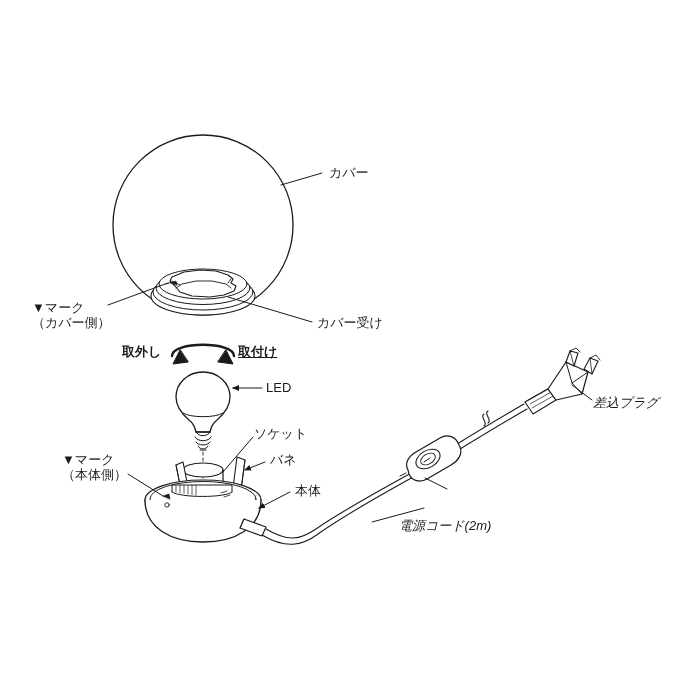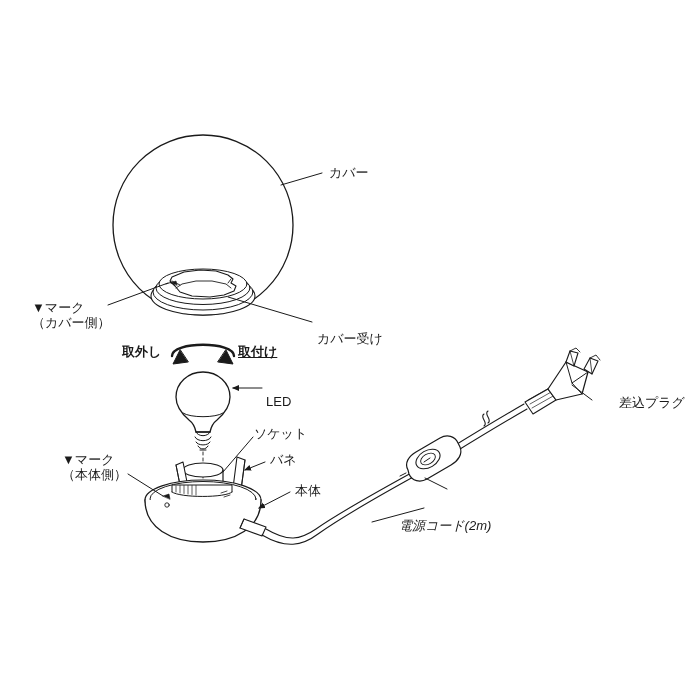--- a/index.html
+++ b/index.html
@@ -224,42 +224,42 @@
         <path d="M447,489 L425,478"></path>
 
         <path d="M592,400 L572,385"></path>
       </g>
 
     </g>
   </svg>
 
   <div class="lbl" style="left:329px; top:165px;text-align:center;">カバー</div>
 
-  <div class="lbl" style="left:317px; top:315px;margin-top:16px;">カバー受け</div>
+  <div class="lbl" style="left:317px; top:315px;">カバー受け</div>
 
   <div class="lbl" style="left:32px; top:300px;">
     <span>▼マーク</span><br>
     <span>（カバー側）</span>
   </div>
 
   <div class="lbl" style="left:62px; top:452px;">
     <span>▼マーク</span><br>
     <span>（本体側）</span>
   </div>
 
   <div class="lbl bold" style="left:122px; top:344px;">取外し</div>
 
   <div class="lbl bold" style="left:238px; top:344px;text-decoration:underline;">取付け</div>
 
-  <div class="lbl" style="left:266px; top:380px;margin-top:14px;">LED</div>
+  <div class="lbl" style="left:266px; top:380px;">LED</div>
 
   <div class="lbl" style="left:254px; top:426px;">ソケット</div>
 
   <div class="lbl" style="left:270px; top:452px;">バネ</div>
 
   <div class="lbl" style="left:295px; top:483px;text-align:center;">本体</div>
 
   <div class="lbl" style="left:399px; top:518px;font-style:italic;">電源コード(2m)</div>
 
 
-  <div class="lbl" style="left:619px; top:395px;">差込プラグ</div>
+  <div class="lbl" style="left:593px; top:395px;font-style:italic;">差込プラグ</div>
 
 </div>
 
 </body></html>

